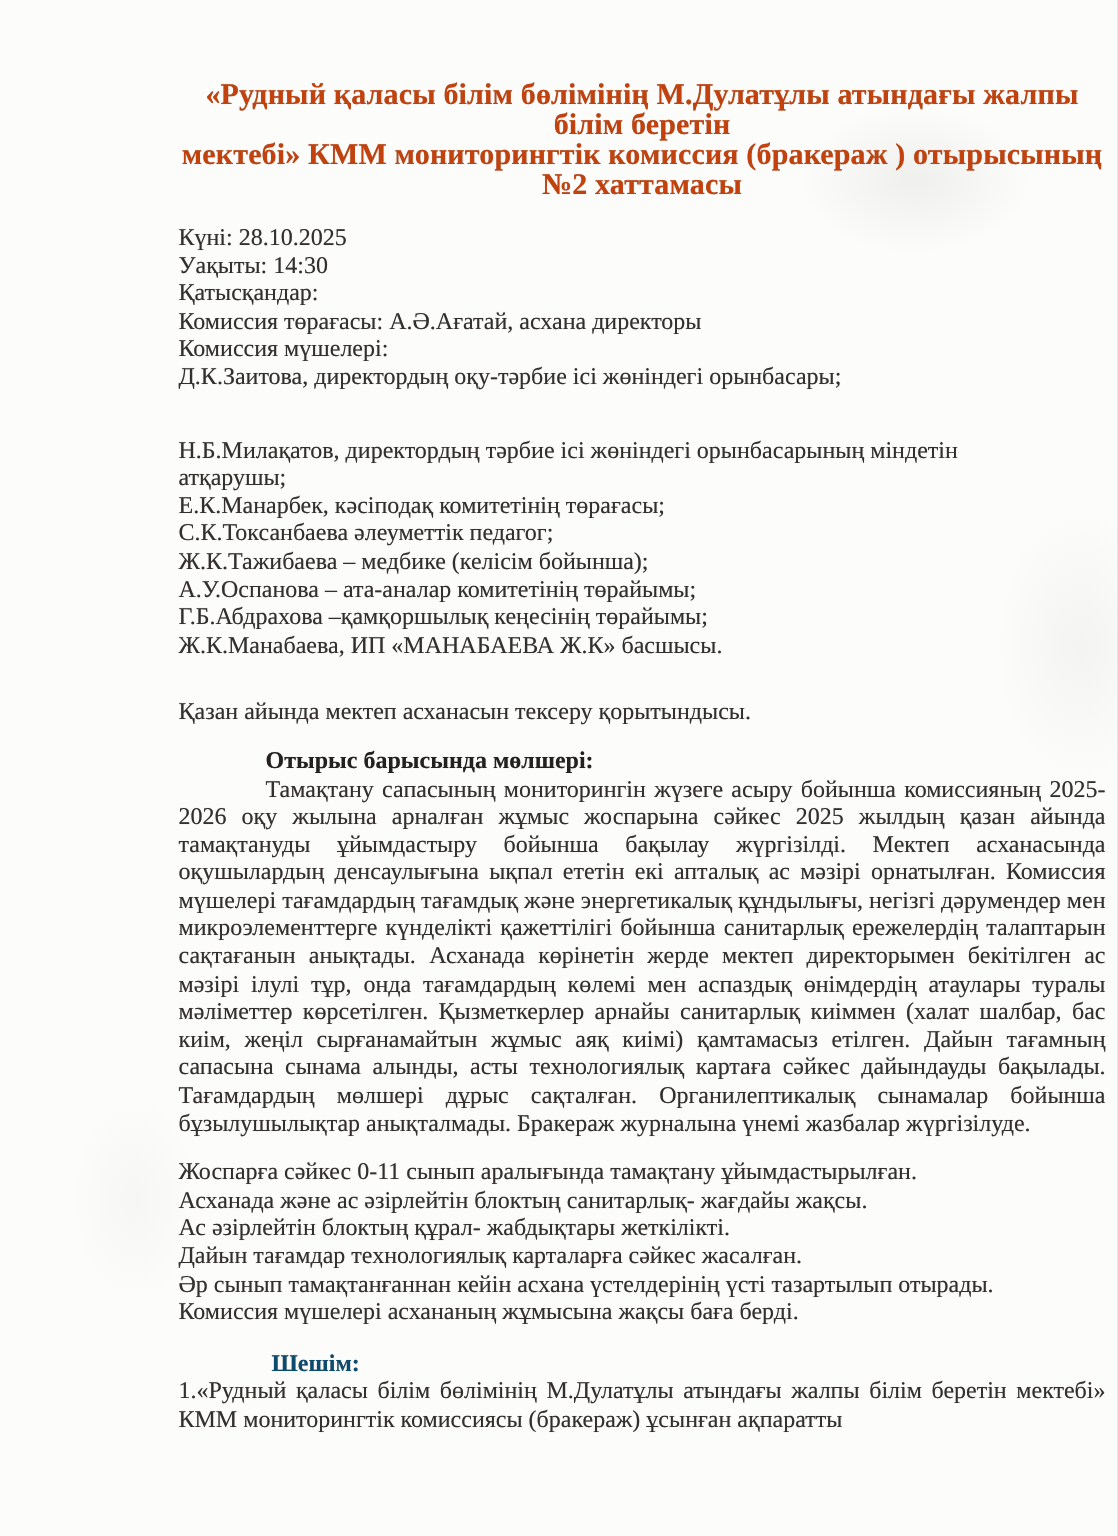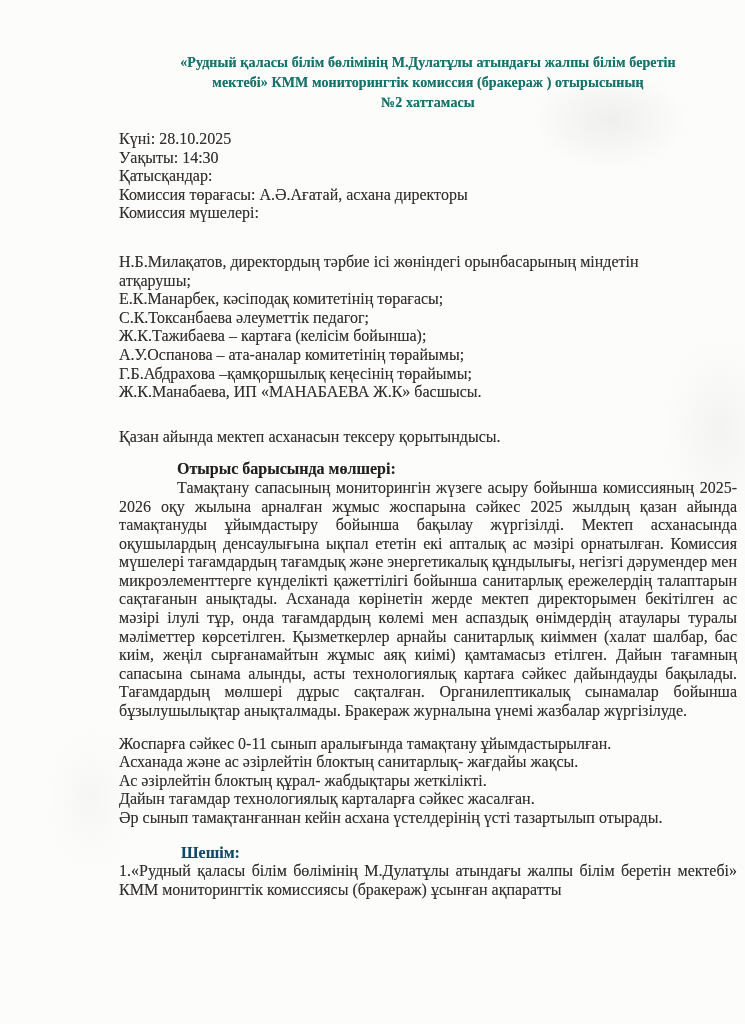--- a/index.html
+++ b/index.html
@@ -35,23 +35,23 @@
     left: 119px;
     top: 53px;
     width: 618px;
     font-size: 16px;
     line-height: 18.6px;
     text-shadow: 0 0 0.5px rgba(50,47,44,0.45);
   }
   .title-block { text-align: center; }
   .title-line {
     font-weight: bold;
-    font-size: 14px;
+    font-size: 20px;
     line-height: 20px;
-    color: #0f766e;
+    color: #c2410c;
     letter-spacing: 0.1px;
   }
   .meta-block { margin-top: 17px; }
   .meta-line { }
   .member-wrap { padding-right: 72px; margin-top: 30px; }
   .subject-line { margin-top: 26px; }
   .heard-heading {
     margin-top: 14px;
     font-weight: bold;
     color: #232120;
@@ -88,39 +88,41 @@
       <div class="title-line">мектебі» КММ мониторингтік комиссия (бракераж ) отырысының</div>
       <div class="title-line">№2 хаттамасы</div>
     </div>
 
     <div class="meta-block">
       <div class="meta-line">Күні: 28.10.2025</div>
       <div class="meta-line">Уақыты: 14:30</div>
       <div class="meta-line">Қатысқандар:</div>
       <div class="meta-line">Комиссия төрағасы: А.Ә.Ағатай, асхана директоры</div>
       <div class="meta-line">Комиссия мүшелері:</div>
+      <div class="meta-line">Д.К.Заитова, директордың оқу-тәрбие ісі жөніндегі орынбасары;</div>
       <div class="meta-line member-wrap">Н.Б.Милақатов, директордың тәрбие ісі жөніндегі орынбасарының міндетін атқарушы;</div>
       <div class="meta-line">Е.К.Манарбек, кәсіподақ комитетінің төрағасы;</div>
       <div class="meta-line">С.К.Токсанбаева әлеуметтік педагог;</div>
-      <div class="meta-line">Ж.К.Тажибаева – картаға (келісім бойынша);</div>
+      <div class="meta-line">Ж.К.Тажибаева – медбике (келісім бойынша);</div>
       <div class="meta-line">А.У.Оспанова – ата-аналар комитетінің төрайымы;</div>
       <div class="meta-line">Г.Б.Абдрахова –қамқоршылық кеңесінің төрайымы;</div>
       <div class="meta-line">Ж.К.Манабаева, ИП «МАНАБАЕВА Ж.К» басшысы.</div>
     </div>
 
     <div class="subject-line">Қазан айында мектеп асханасын тексеру қорытындысы.</div>
 
     <div class="heard-heading">Отырыс барысында мөлшері:</div>
     <div class="heard-para">Тамақтану сапасының мониторингін жүзеге асыру бойынша комиссияның 2025-2026 оқу жылына арналған жұмыс жоспарына сәйкес 2025 жылдың қазан айында тамақтануды ұйымдастыру бойынша бақылау жүргізілді. Мектеп асханасында оқушылардың денсаулығына ықпал ететін екі апталық ас мәзірі орнатылған. Комиссия мүшелері тағамдардың тағамдық және энергетикалық құндылығы, негізгі дәрумендер мен микроэлементтерге күнделікті қажеттілігі бойынша санитарлық ережелердің талаптарын сақтағанын анықтады. Асханада көрінетін жерде мектеп директорымен бекітілген ас мәзірі ілулі тұр, онда тағамдардың көлемі мен аспаздық өнімдердің атаулары туралы мәліметтер көрсетілген. Қызметкерлер арнайы санитарлық киіммен (халат шалбар, бас киім, жеңіл сырғанамайтын жұмыс аяқ киімі) қамтамасыз етілген. Дайын тағамның сапасына сынама алынды, асты технологиялық картаға сәйкес дайындауды бақылады. Тағамдардың мөлшері дұрыс сақталған. Органилептикалық сынамалар бойынша бұзылушылықтар анықталмады. Бракераж журналына үнемі жазбалар жүргізілуде.</div>
 
     <div class="findings-block">
       <div class="finding-line">Жоспарға сәйкес 0-11 сынып аралығында тамақтану ұйымдастырылған.</div>
       <div class="finding-line">Асханада және ас әзірлейтін блоктың санитарлық- жағдайы жақсы.</div>
       <div class="finding-line">Ас әзірлейтін блоктың құрал- жабдықтары жеткілікті.</div>
       <div class="finding-line">Дайын тағамдар технологиялық карталарға сәйкес жасалған.</div>
       <div class="finding-line">Әр сынып тамақтанғаннан кейін асхана үстелдерінің үсті тазартылып отырады.</div>
+      <div class="finding-line">Комиссия мүшелері асхананың жұмысына жақсы баға берді.</div>
     </div>
 
     <div class="decision-heading">Шешім:</div>
     <div class="decision-para">1.«Рудный қаласы білім бөлімінің М.Дулатұлы атындағы жалпы білім беретін мектебі» КММ мониторингтік комиссиясы (бракераж) ұсынған ақпаратты</div>
 
   </div>
 </div>
 
 </body></html>

